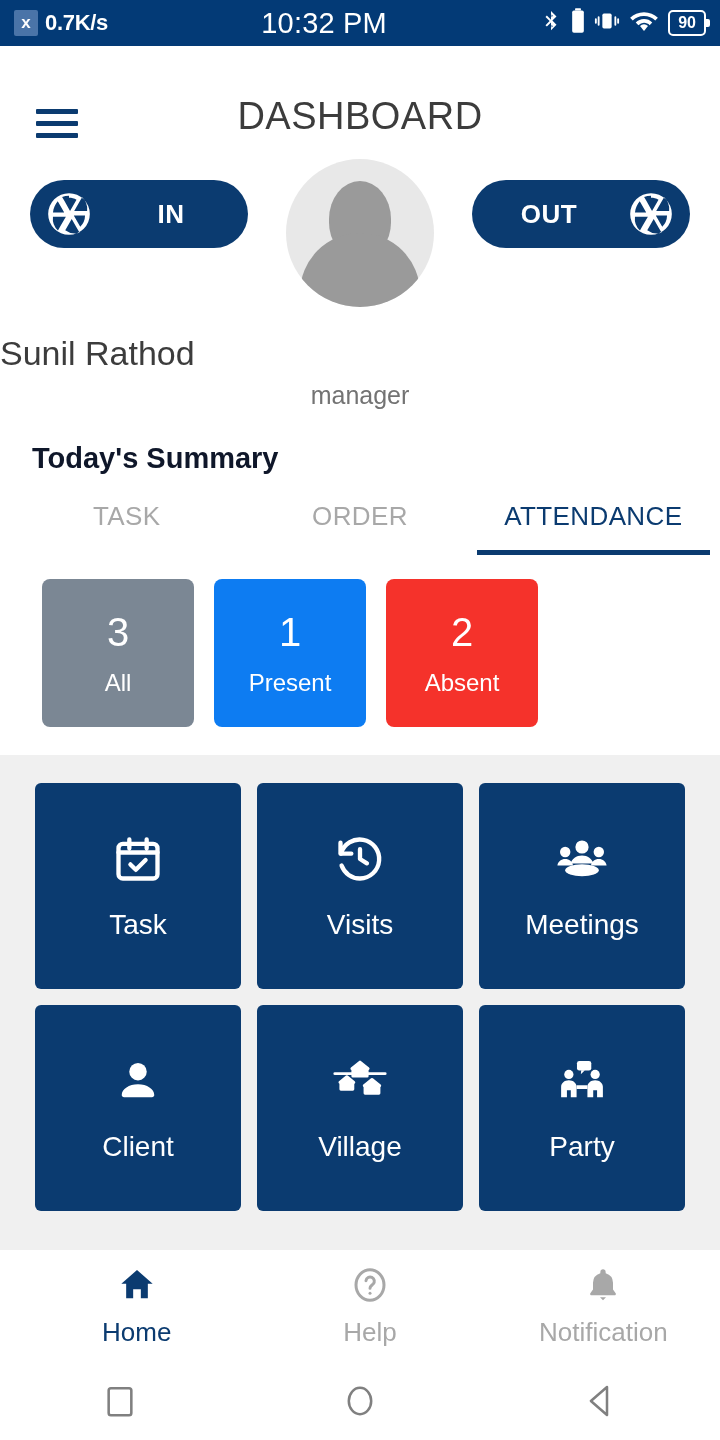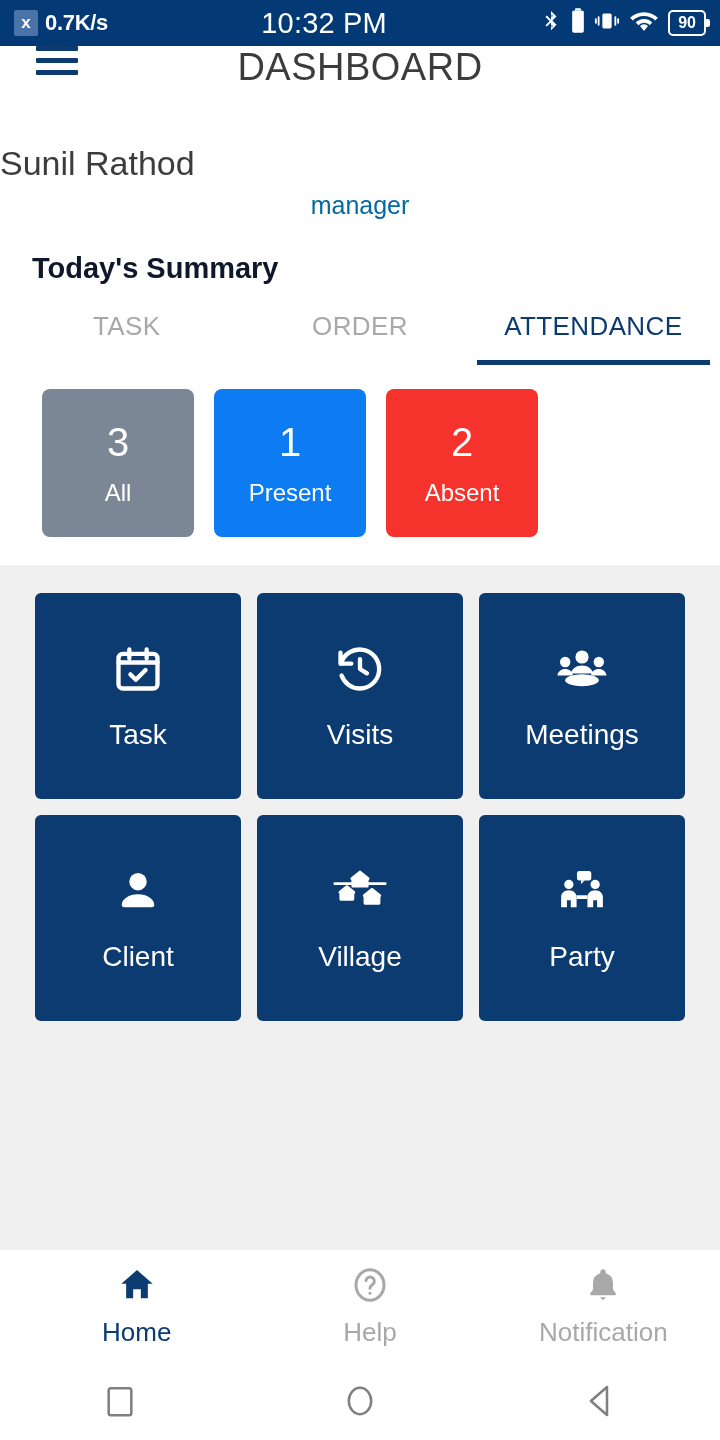--- a/index.html
+++ b/index.html
@@ -30,21 +30,21 @@
     border: 2px solid #ffffff; border-radius: 5px; padding: 1px 8px;
     font-size: 16px; font-weight: bold; position: relative; line-height: 1.25;
   }
   .sb-battery-pct::after {
     content: ""; position: absolute; right: -6px; top: 7px;
     width: 4px; height: 8px; background: #ffffff; border-radius: 0 2px 2px 0;
   }
 
   
   .app-bar {
-    height: 92px; display: flex; align-items: flex-start; background: #ffffff;
+    height: 92px; display: flex; align-items: flex-end; background: #ffffff;
     flex: 0 0 92px; position: relative;
   }
   .hamburger { position: absolute; left: 36px; width: 42px; display: flex; flex-direction: column; gap: 7px; cursor: pointer; }
   .hamburger span { display: block; height: 5px; background: #0b3b70; border-radius: 1px; }
   .app-title {
     width: 100%; text-align: center; font-size: 38px; color: #3c3c3c;
     letter-spacing: 0.5px; font-weight: 400;
   }
 
   
@@ -67,21 +67,21 @@
   .pill {
     position: absolute; top: 42px; height: 68px; width: 218px; border-radius: 40px;
     background: #0b3b70; display: flex; align-items: center; cursor: pointer;
   }
   .pill.in { left: 30px; padding-left: 14px; }
   .pill.out { right: 30px; padding-right: 14px; justify-content: flex-end; }
   .pill-label { color: #ffffff; font-size: 26px; font-weight: bold; flex: 1; text-align: center; letter-spacing: 0.5px; }
   .aperture { width: 50px; height: 50px; flex: 0 0 50px; }
 
   .profile-name { text-align: left; font-size: 34px; color: #3c3c3c; margin-top: 6px; }
-  .profile-role { text-align: center; font-size: 25px; color: #0369a1; margin-top: 8px; }
+  .profile-role { text-align: center; font-size: 25px; color: #737373; margin-top: 8px; }
 
   
   .summary-title {
     font-size: 29px; font-weight: bold; color: #0f172a; padding: 32px 0 0 32px;
   }
   .tabs { display: flex; margin-top: 26px; padding: 0 10px; }
   .tab {
     flex: 1; text-align: center; font-size: 26px; color: #a8a8a8;
     padding-bottom: 18px; letter-spacing: 0.4px; cursor: pointer;
     border-bottom: 5px solid transparent;
@@ -170,20 +170,44 @@
 
   <div class="app-bar">
     <div class="hamburger">
       <span></span>
       <span></span>
       <span></span>
     </div>
     <div class="app-title">DASHBOARD</div>
   </div>
 
+  <div class="profile-row">
+    <div class="pill in">
+      <span class="aperture">
+        <svg width="50" height="50" viewBox="0 0 24 24" fill="#ffffff">
+            <path d="M12 2a10 10 0 100 20 10 10 0 000-20zm0 2.2c1.3 0 2.5.3 3.6.9l-3.1 5.4-2.6-4.6-1.2-2.1c1-.4 2.1-.6 3.3-.6zM6.6 5.9l3.1 5.4H4.3c.2-2.2 1.2-4.1 2.3-5.4zM4.3 13.3h6.2l-2.6 4.5-1.2 2.1a7.8 7.8 0 01-2.4-6.6zm5.9 6.5l3.1-5.4 2.6 4.5 1.2 2.1a7.8 7.8 0 01-6.9-1.2zm7.2-1.7l-3.1-5.4h5.4a7.8 7.8 0 01-2.3 5.4zm-2.9-7.6l2.6-4.5 1.2-2.1a7.8 7.8 0 012.4 6.6h-6.2z"></path>
+          </svg>
+      </span>
+      <span class="pill-label">IN</span>
+    </div>
+
+    <div class="avatar">
+      <div class="head"></div>
+      <div class="body"></div>
+    </div>
+
+    <div class="pill out">
+      <span class="pill-label">OUT</span>
+      <span class="aperture">
+        <svg width="50" height="50" viewBox="0 0 24 24" fill="#ffffff">
+            <path d="M12 2a10 10 0 100 20 10 10 0 000-20zm0 2.2c1.3 0 2.5.3 3.6.9l-3.1 5.4-2.6-4.6-1.2-2.1c1-.4 2.1-.6 3.3-.6zM6.6 5.9l3.1 5.4H4.3c.2-2.2 1.2-4.1 2.3-5.4zM4.3 13.3h6.2l-2.6 4.5-1.2 2.1a7.8 7.8 0 01-2.4-6.6zm5.9 6.5l3.1-5.4 2.6 4.5 1.2 2.1a7.8 7.8 0 01-6.9-1.2zm7.2-1.7l-3.1-5.4h5.4a7.8 7.8 0 01-2.3 5.4zm-2.9-7.6l2.6-4.5 1.2-2.1a7.8 7.8 0 012.4 6.6h-6.2z"></path>
+          </svg>
+      </span>
+    </div>
+  </div>
 
   <div class="profile-name">Sunil Rathod</div>
   <div class="profile-role">manager</div>
 
   <div class="summary-title">Today's Summary</div>
 
   <div class="tabs">
     <div class="tab">TASK</div>
     <div class="tab">ORDER</div>
     <div class="tab active">ATTENDANCE</div>

